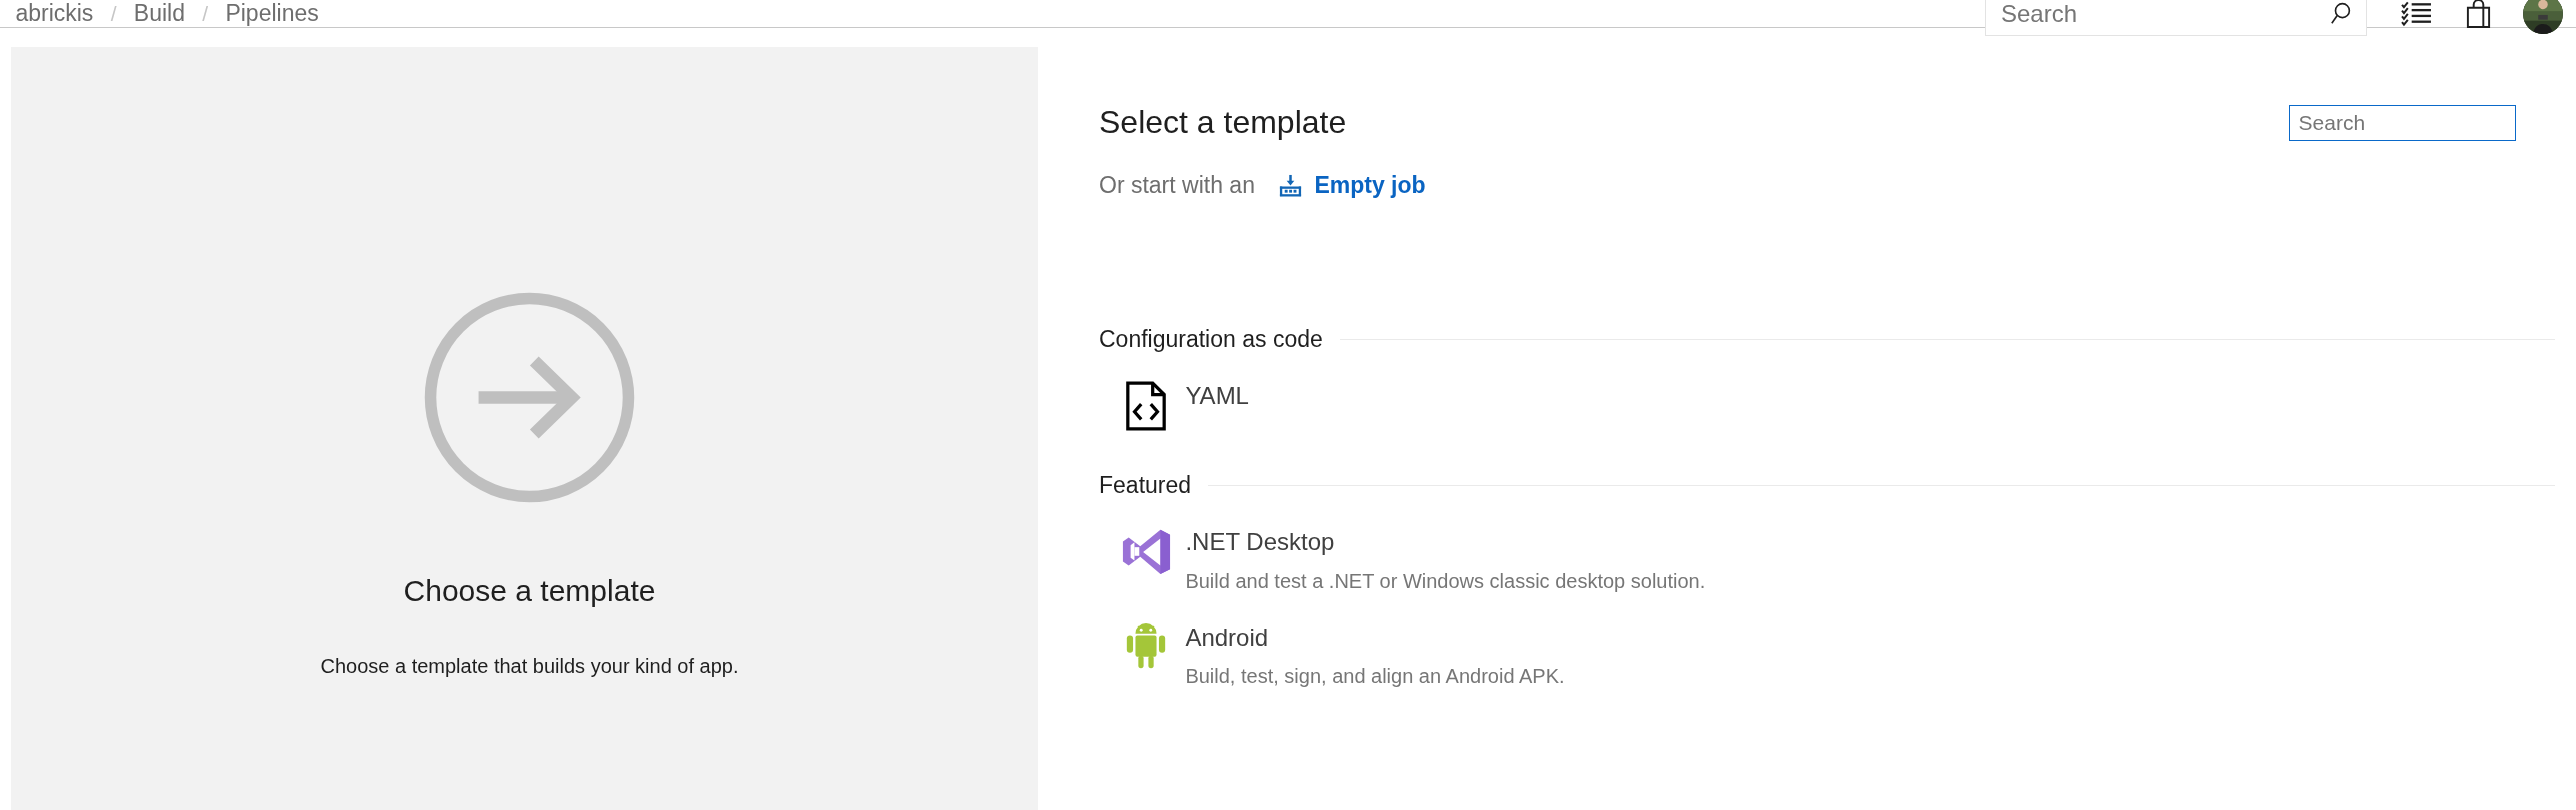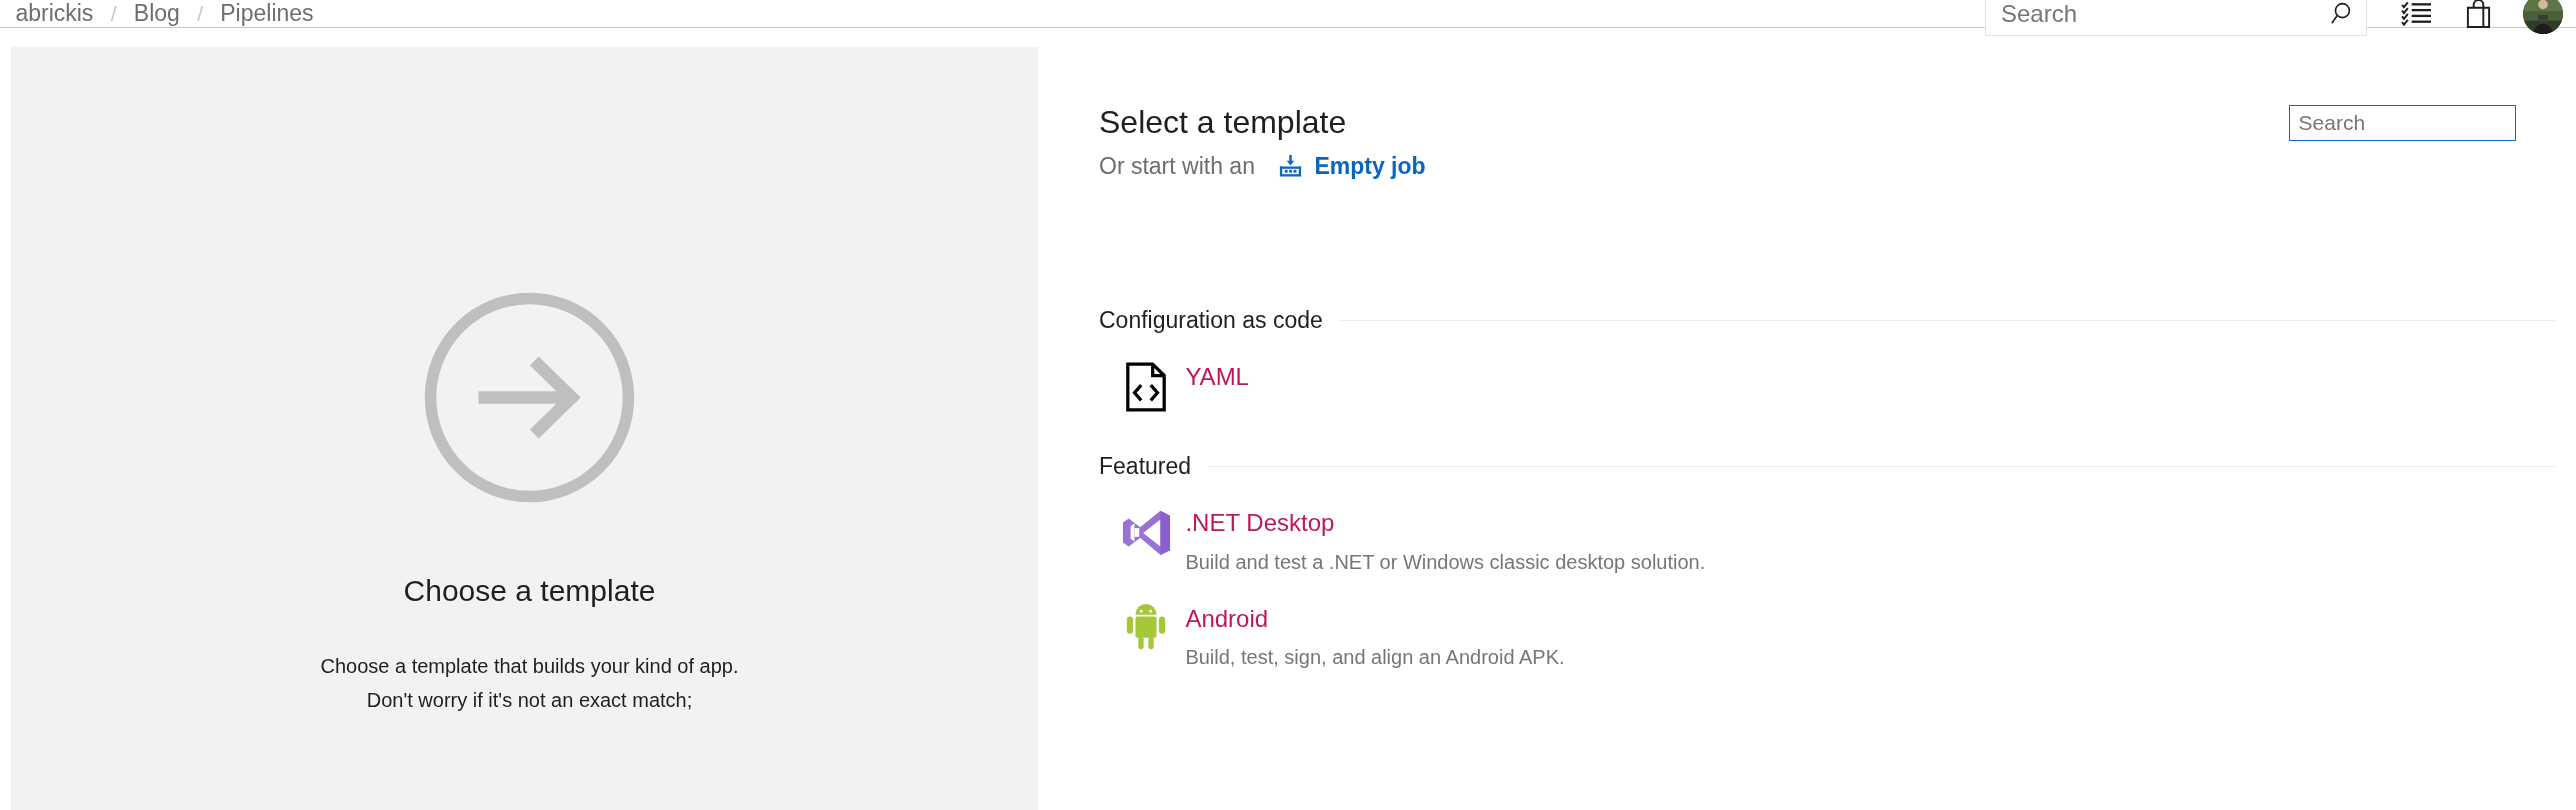--- a/index.html
+++ b/index.html
@@ -157,23 +157,23 @@
     padding: 56px 0 0 61px;
   }
   .rp-title {
     font-size: 32px;
     color: #1f1f1f;
     line-height: 1.2;
     font-weight: normal;
     margin: 0;
   }
   .rp-sub {
-    margin-top: 12px;
-    display: flex;
-    align-items: center;
+    margin-top: 31px;
+    display: flex;
+    align-items: flex-end;
     font-size: 23px;
     color: #6e6e6e;
   }
   .rp-sub .emptyjob-icon {
     margin: 0 11.5px 0 23px;
     width: 25px;
     height: 25px;
     display: inline-flex;
     align-items: center;
   }
@@ -244,21 +244,21 @@
     height: 52px;
     margin-left: 21px;
     margin-right: 13.4px;
     display: flex;
     align-items: flex-start;
     justify-content: center;
   }
   .tmpl-item .ti-body { padding-top: 1.9px; }
   .ti-name {
     font-size: 24px;
-    color: #be185d;
+    color: #404040;
     line-height: 1.2;
   }
   .ti-desc {
     margin-top: 9.6px;
     font-size: 20px;
     color: #767676;
     line-height: 1.42;
     max-width: 811px;
   }
   .ti-desc .lm {
@@ -270,21 +270,21 @@
   .sec-featured { margin-top: 40px; }
 </style>
 </head>
 <body>
 
 <div class="header">
 
   <div class="breadcrumb">
     <span class="crumb link">abrickis</span>
     <span class="crumb-sep">/</span>
-    <span class="crumb link">Blog</span>
+    <span class="crumb link">Build</span>
     <span class="crumb-sep">/</span>
     <span class="crumb link">Pipelines</span>
   </div>
 
   <div class="header-right">
 
     <div class="hdr-search">
       <input type="text" placeholder="Search" style="">
       <span class="mag">
         <svg width="27" height="27" viewBox="0 0 28 28">
@@ -345,21 +345,20 @@
     <div class="lp-icon">
       <svg width="221" height="221" viewBox="0 0 230 230">
         <circle cx="115" cy="115" r="103" fill="none" stroke="#bfbfbf" stroke-width="12"></circle>
         <line x1="62" y1="115" x2="157" y2="115" stroke="#bfbfbf" stroke-width="13"></line>
         <polyline points="120,77 159,115 120,153" fill="none" stroke="#bfbfbf" stroke-width="13"></polyline>
       </svg>
     </div>
     <div class="lp-title">Choose a template</div>
     <div class="lp-desc">
       <div>Choose a template that builds your kind of app.</div>
-      <div>Don't worry if it's not an exact match;</div>
     </div>
   </div>
 </div>
 
 <div class="right-panel">
 
   <div class="rp-head">
     <h1 class="rp-title">Select a template</h1>
 
     <div class="rp-sub">

